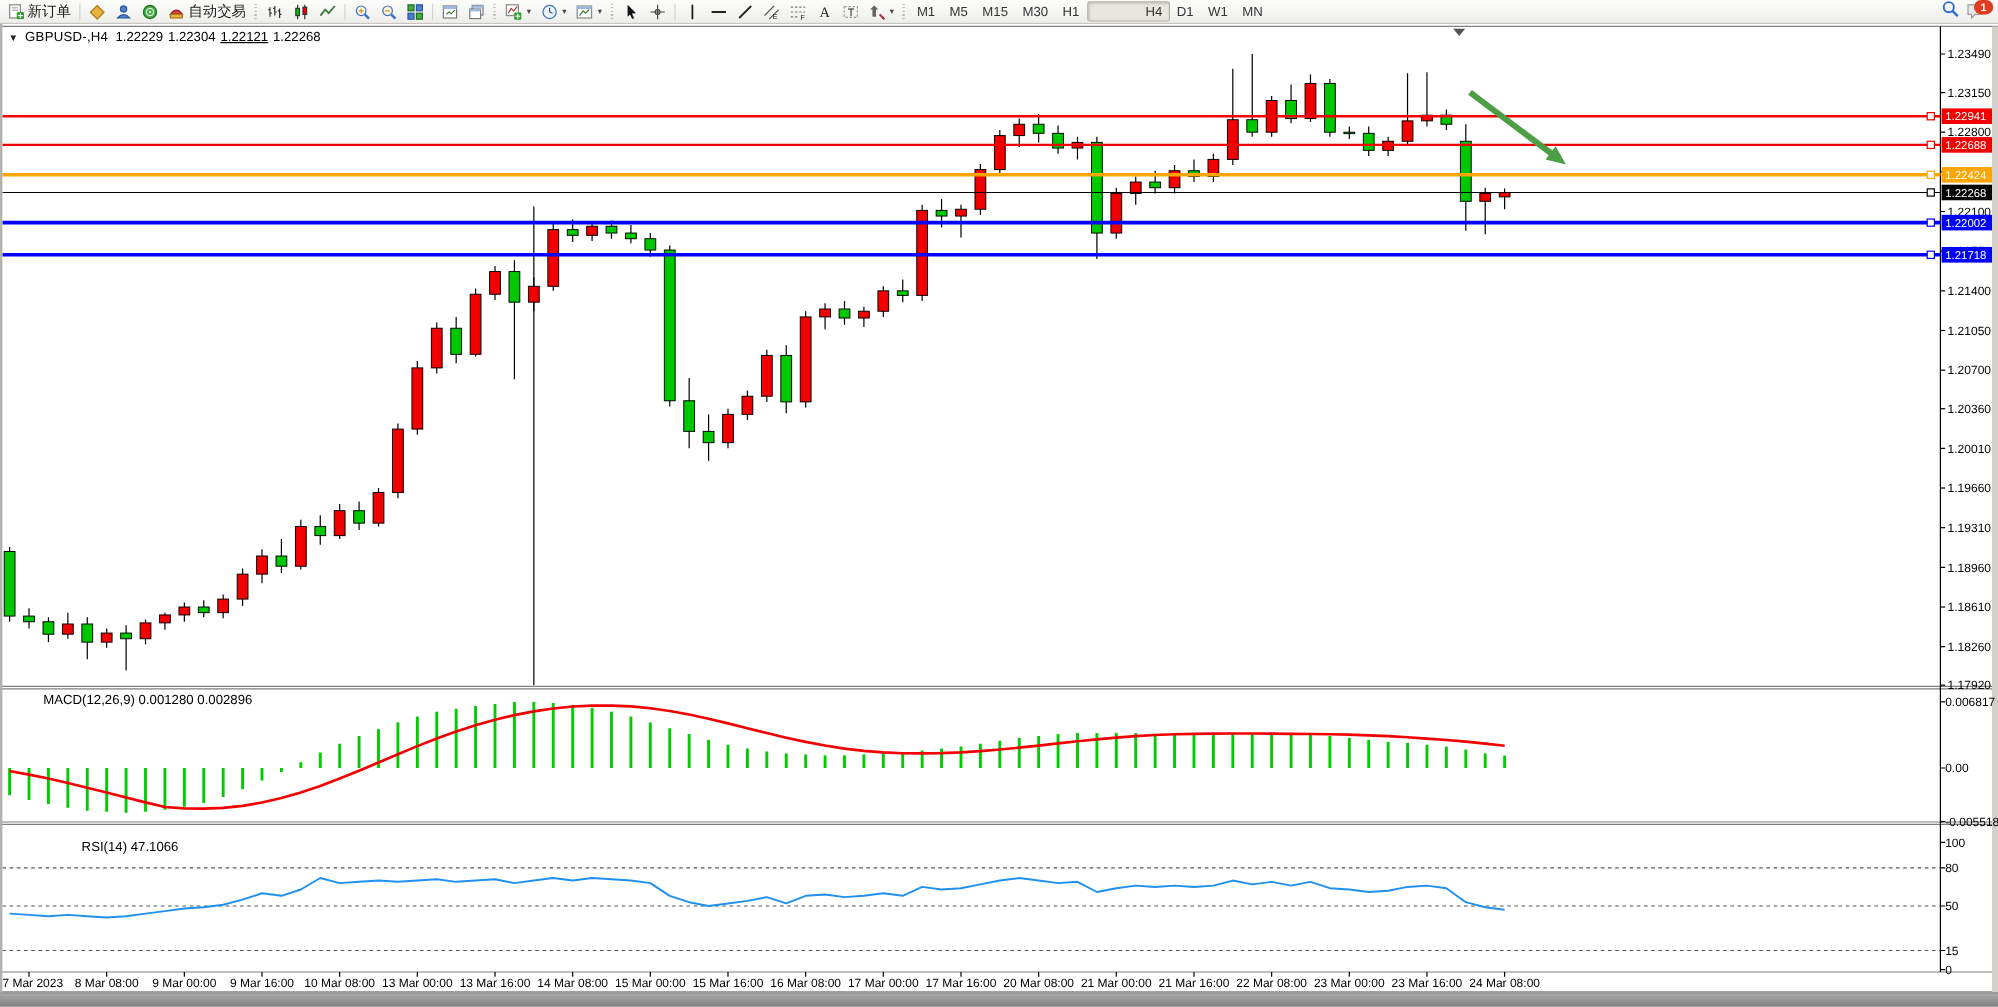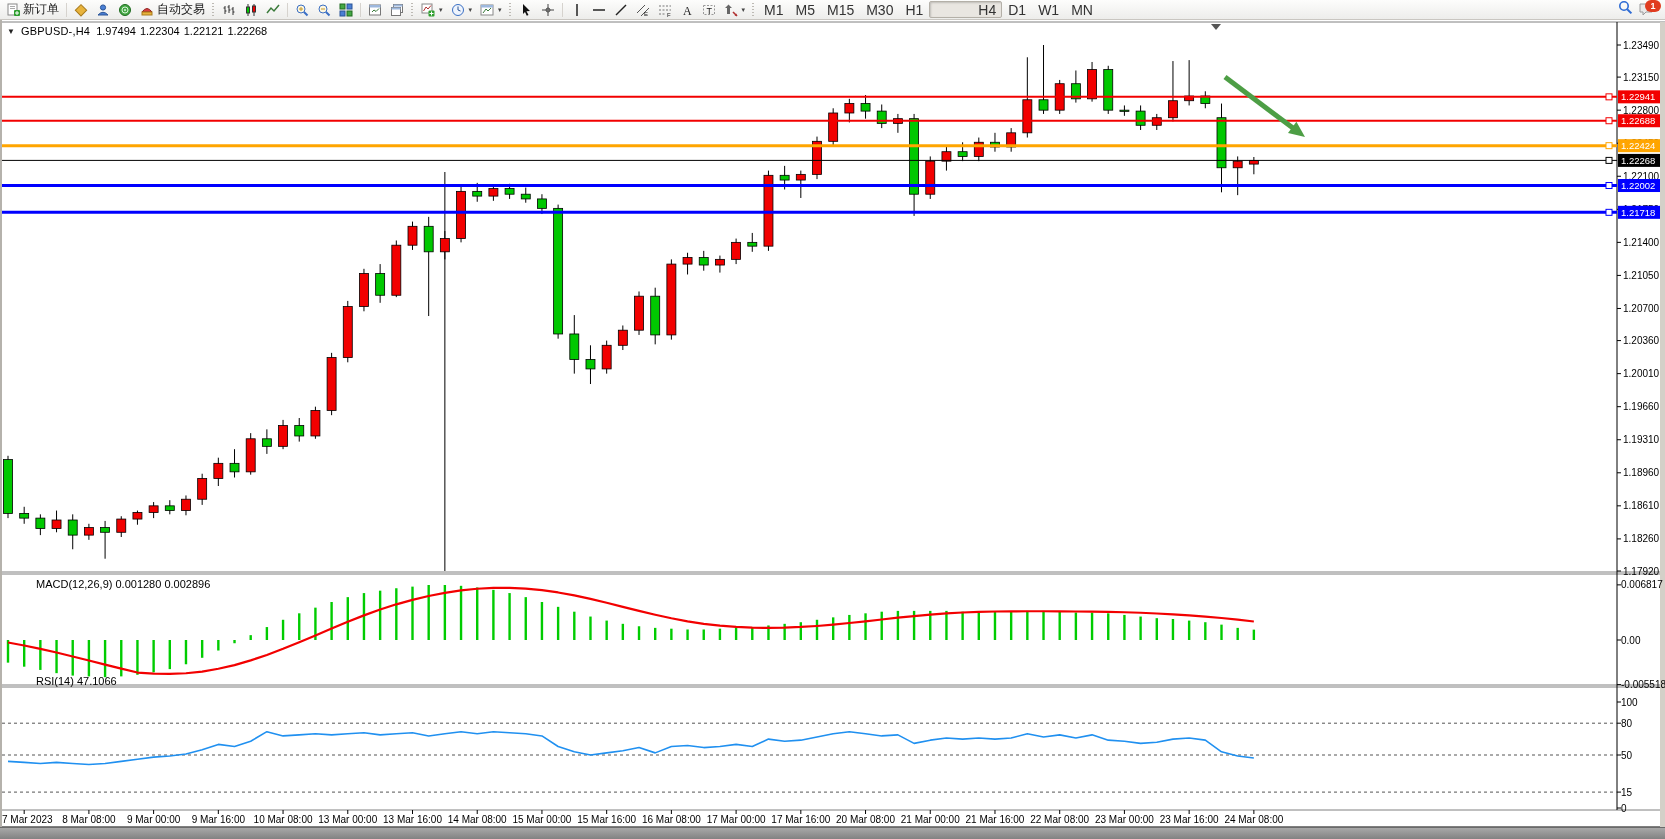--- a/index.html
+++ b/index.html
@@ -8,21 +8,21 @@
   
   .toolbar{height:19px;display:flex;align-items:center;background:linear-gradient(#fdfdfc,#ededeb);
     border-bottom:1px solid #c9c6c1;padding:0 4px 0 2px;position:relative;z-index:5;}
   .toolbtn{height:17px;display:inline-flex;align-items:center;gap:3px;padding:0 3px;font-size:12px;
     color:#1a1a1a;border:1px solid transparent;border-radius:2px;cursor:default;white-space:nowrap;}
   .toolbtn .ic{display:inline-flex;width:14px;height:14px;align-items:center;justify-content:center;}
   .toolbtn .dd{font-size:7px;color:#444;margin-left:1px;}
   .tsep{width:1px;height:14px;background:#d6d3ce;margin:0 3px;}
   .grip{width:5px;height:15px;margin:0 2px;background:repeating-linear-gradient(#bdbab4 0 1px,transparent 1px 3px);
     background-size:2px 100%;background-repeat:no-repeat;background-position:1px 1px;}
-  .tf-btn{height:15px;display:inline-flex;align-items:center;padding:0 5px;font-size:14px;color:#333;
+  .tf-btn{height:15px;display:inline-flex;align-items:center;padding:0 5px;font-size:11px;color:#333;
     border:1px solid transparent;border-radius:2px;}
   .tf-btn.active{background:#e9e6e1;border:1px solid #b4b0a8;box-shadow:inset 1px 1px 2px rgba(0,0,0,.18);padding-left:48px;}
   .tb-right{margin-left:auto;display:flex;align-items:center;gap:6px;padding-right:2px;}
   .badge-wrap{position:relative;width:20px;height:16px;}
   .badge{position:absolute;top:-2px;right:-2px;min-width:12px;height:12px;border-radius:7px;background:#e03c1f;
     color:#fff;font-size:9px;font-weight:bold;display:flex;align-items:center;justify-content:center;padding:0 2px;}
   
   .chart{position:absolute;left:0;top:19px;width:1665px;height:808px;background:#fff;}
   .chart svg{position:absolute;left:0;top:0;}
   .chart-title{position:absolute;left:7px;top:6px;font-size:11px;color:#000;display:flex;gap:6px;align-items:center;z-index:3;}
@@ -685,23 +685,23 @@
           <text x="1124.42" y="803.5" font-size="10" fill="#000" text-anchor="middle">23 Mar 00:00</text>
           <line x1="1189.1399999999999" y1="791" x2="1189.1399999999999" y2="795" stroke="#000"></line>
           <text x="1189.1399999999999" y="803.5" font-size="10" fill="#000" text-anchor="middle">23 Mar 16:00</text>
           <line x1="1253.86" y1="791" x2="1253.86" y2="795" stroke="#000"></line>
           <text x="1253.86" y="803.5" font-size="10" fill="#000" text-anchor="middle">24 Mar 08:00</text>
         </g>
       </svg>
     <div class="chart-title">
       <span class="caret">▼</span>
       <span style="letter-spacing:.2px;">GBPUSD-,H4</span>
-      <span>1.97494</span>
+      <span>1.22229</span>
       <span style="margin-left:-2px;">1.22304</span>
-      <span style="margin-left:-2px;">1.22121</span>
+      <span style="margin-left:-2px;text-decoration:underline;">1.22121</span>
       <span style="margin-left:-2px;">1.22268</span>
     </div>
     <div class="ind-label" style="top:559px;">MACD(12,26,9) 0.001280 0.002896</div>
-    <div class="ind-label" style="top:656px;">RSI(14) 47.1066</div>
+    <div class="ind-label" style="top:681px;margin-left:32px;">RSI(14) 47.1066</div>
   </div>
 
   <div class="bottom-strip"></div>
 </div>
 
 </body></html>

